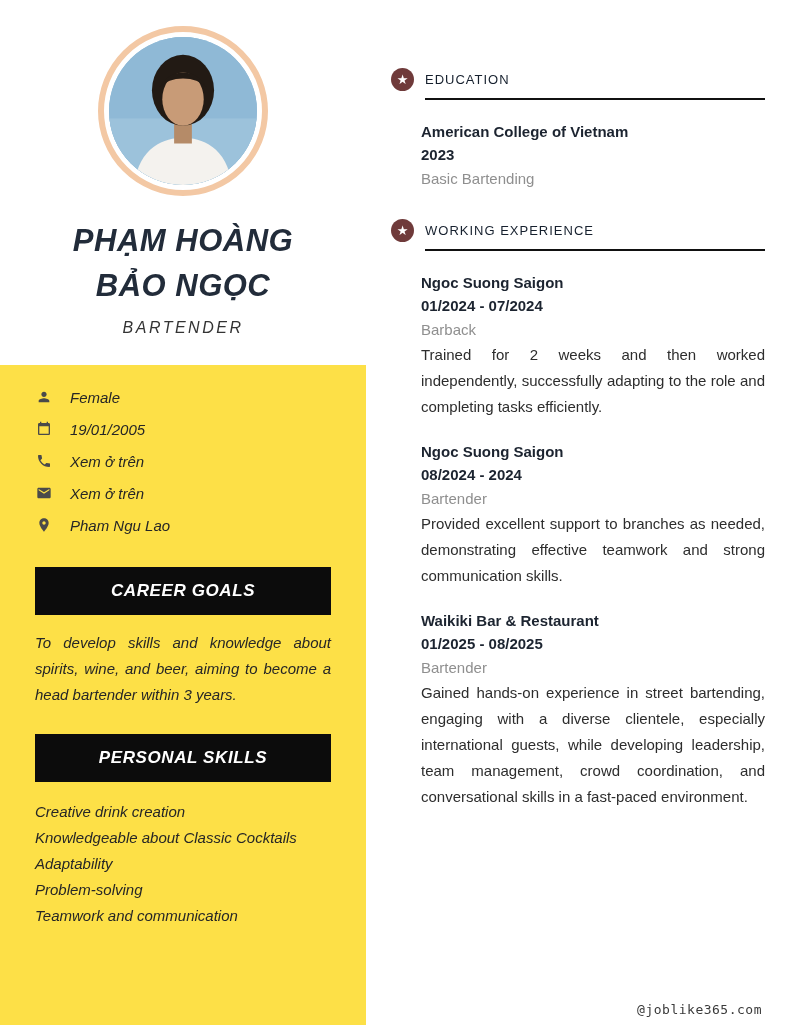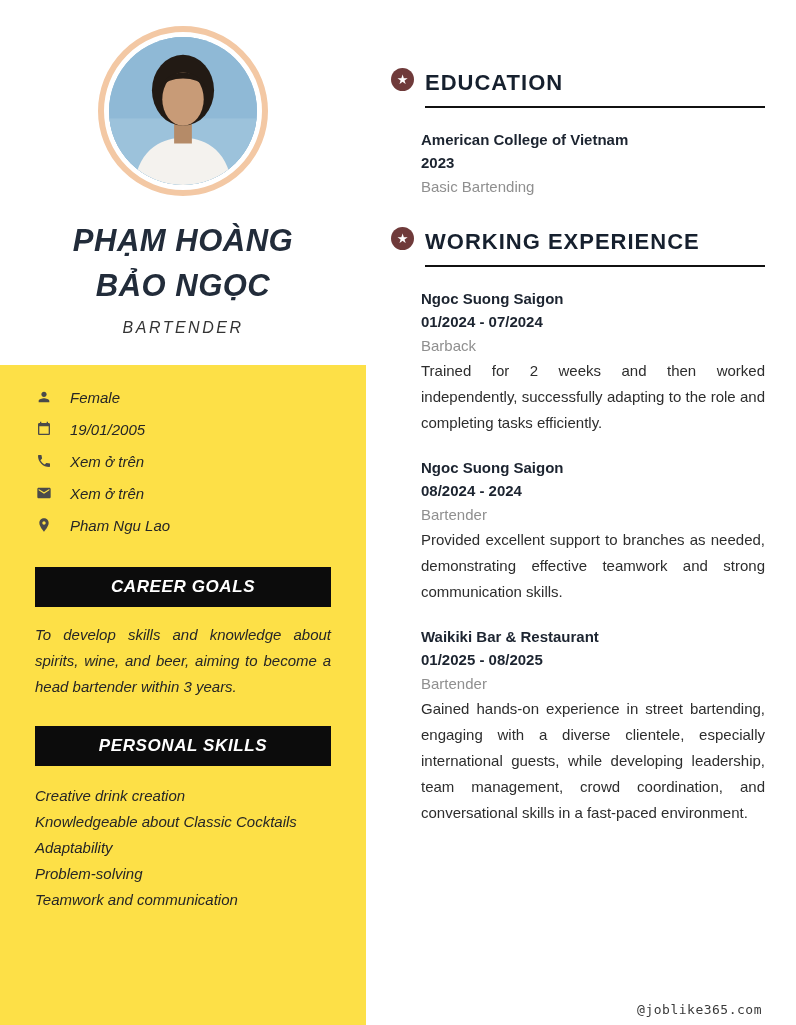--- a/index.html
+++ b/index.html
@@ -32,21 +32,21 @@
   .sidebar-panel {
     position:absolute; left:0; right:0; top:365px; bottom:0;
     background:#fde047; padding:16px 35px 0 35px;
   }
   .info-row { display:flex; align-items:center; height:32px; }
   .info-icon { width:18px; margin-right:17px; display:flex; justify-content:center; align-items:center; }
   .info-icon svg { width:16px; height:16px; fill:#4a4a4a; }
   .info-text { font-size:15px; color:#262626; }
 
   .black-bar {
-    margin-top:26px; height:40px; background:#0c0c0c; color:#ffffff;
+    margin-top:26px; height:48px; background:#0c0c0c; color:#ffffff;
     font-size:17px; font-weight:bold; letter-spacing:0.6px;
     display:flex; align-items:center; justify-content:center;
   }
   .goal-text {
     margin-top:15px; font-size:15px; line-height:26px; color:#262626;
     text-align:justify;
   }
   .skills-list { margin-top:17px; list-style:none; }
   .skills-list li { font-size:15px; line-height:26px; color:#262626; }
 
@@ -55,21 +55,21 @@
   .section-head { display:flex; align-items:flex-start; }
   .star-badge {
     width:23px; height:23px; border-radius:50%; background:#6f3a3a;
     color:#ffffff; font-size:13px; line-height:23px; text-align:center;
     flex:0 0 auto; margin-top:-2px;
   }
   .head-rule {
     flex:1; margin-left:11px; border-bottom:2px solid #111111; padding-bottom:10px;
   }
   .head-title {
-    font-size:22px; font-weight:bold; letter-spacing:1px; color:#16202e;
+    font-size:13px; font-weight:normal; letter-spacing:1px; color:#16202e;
   }
   .entries { margin-left:30px; }
   .entry { margin-top:20px; }
   .entry-title { font-size:15px; font-weight:bold; color:#1c2430; line-height:23px; }
   .entry-period { font-size:15px; font-weight:bold; color:#1c2430; line-height:23px; }
   .entry-role { font-size:15px; color:#8f8f8f; line-height:25px; }
   .entry-desc {
     font-size:15px; color:#2d2d2d; line-height:26px; text-align:justify;
   }
   .section-experience { margin-top:30px; }

